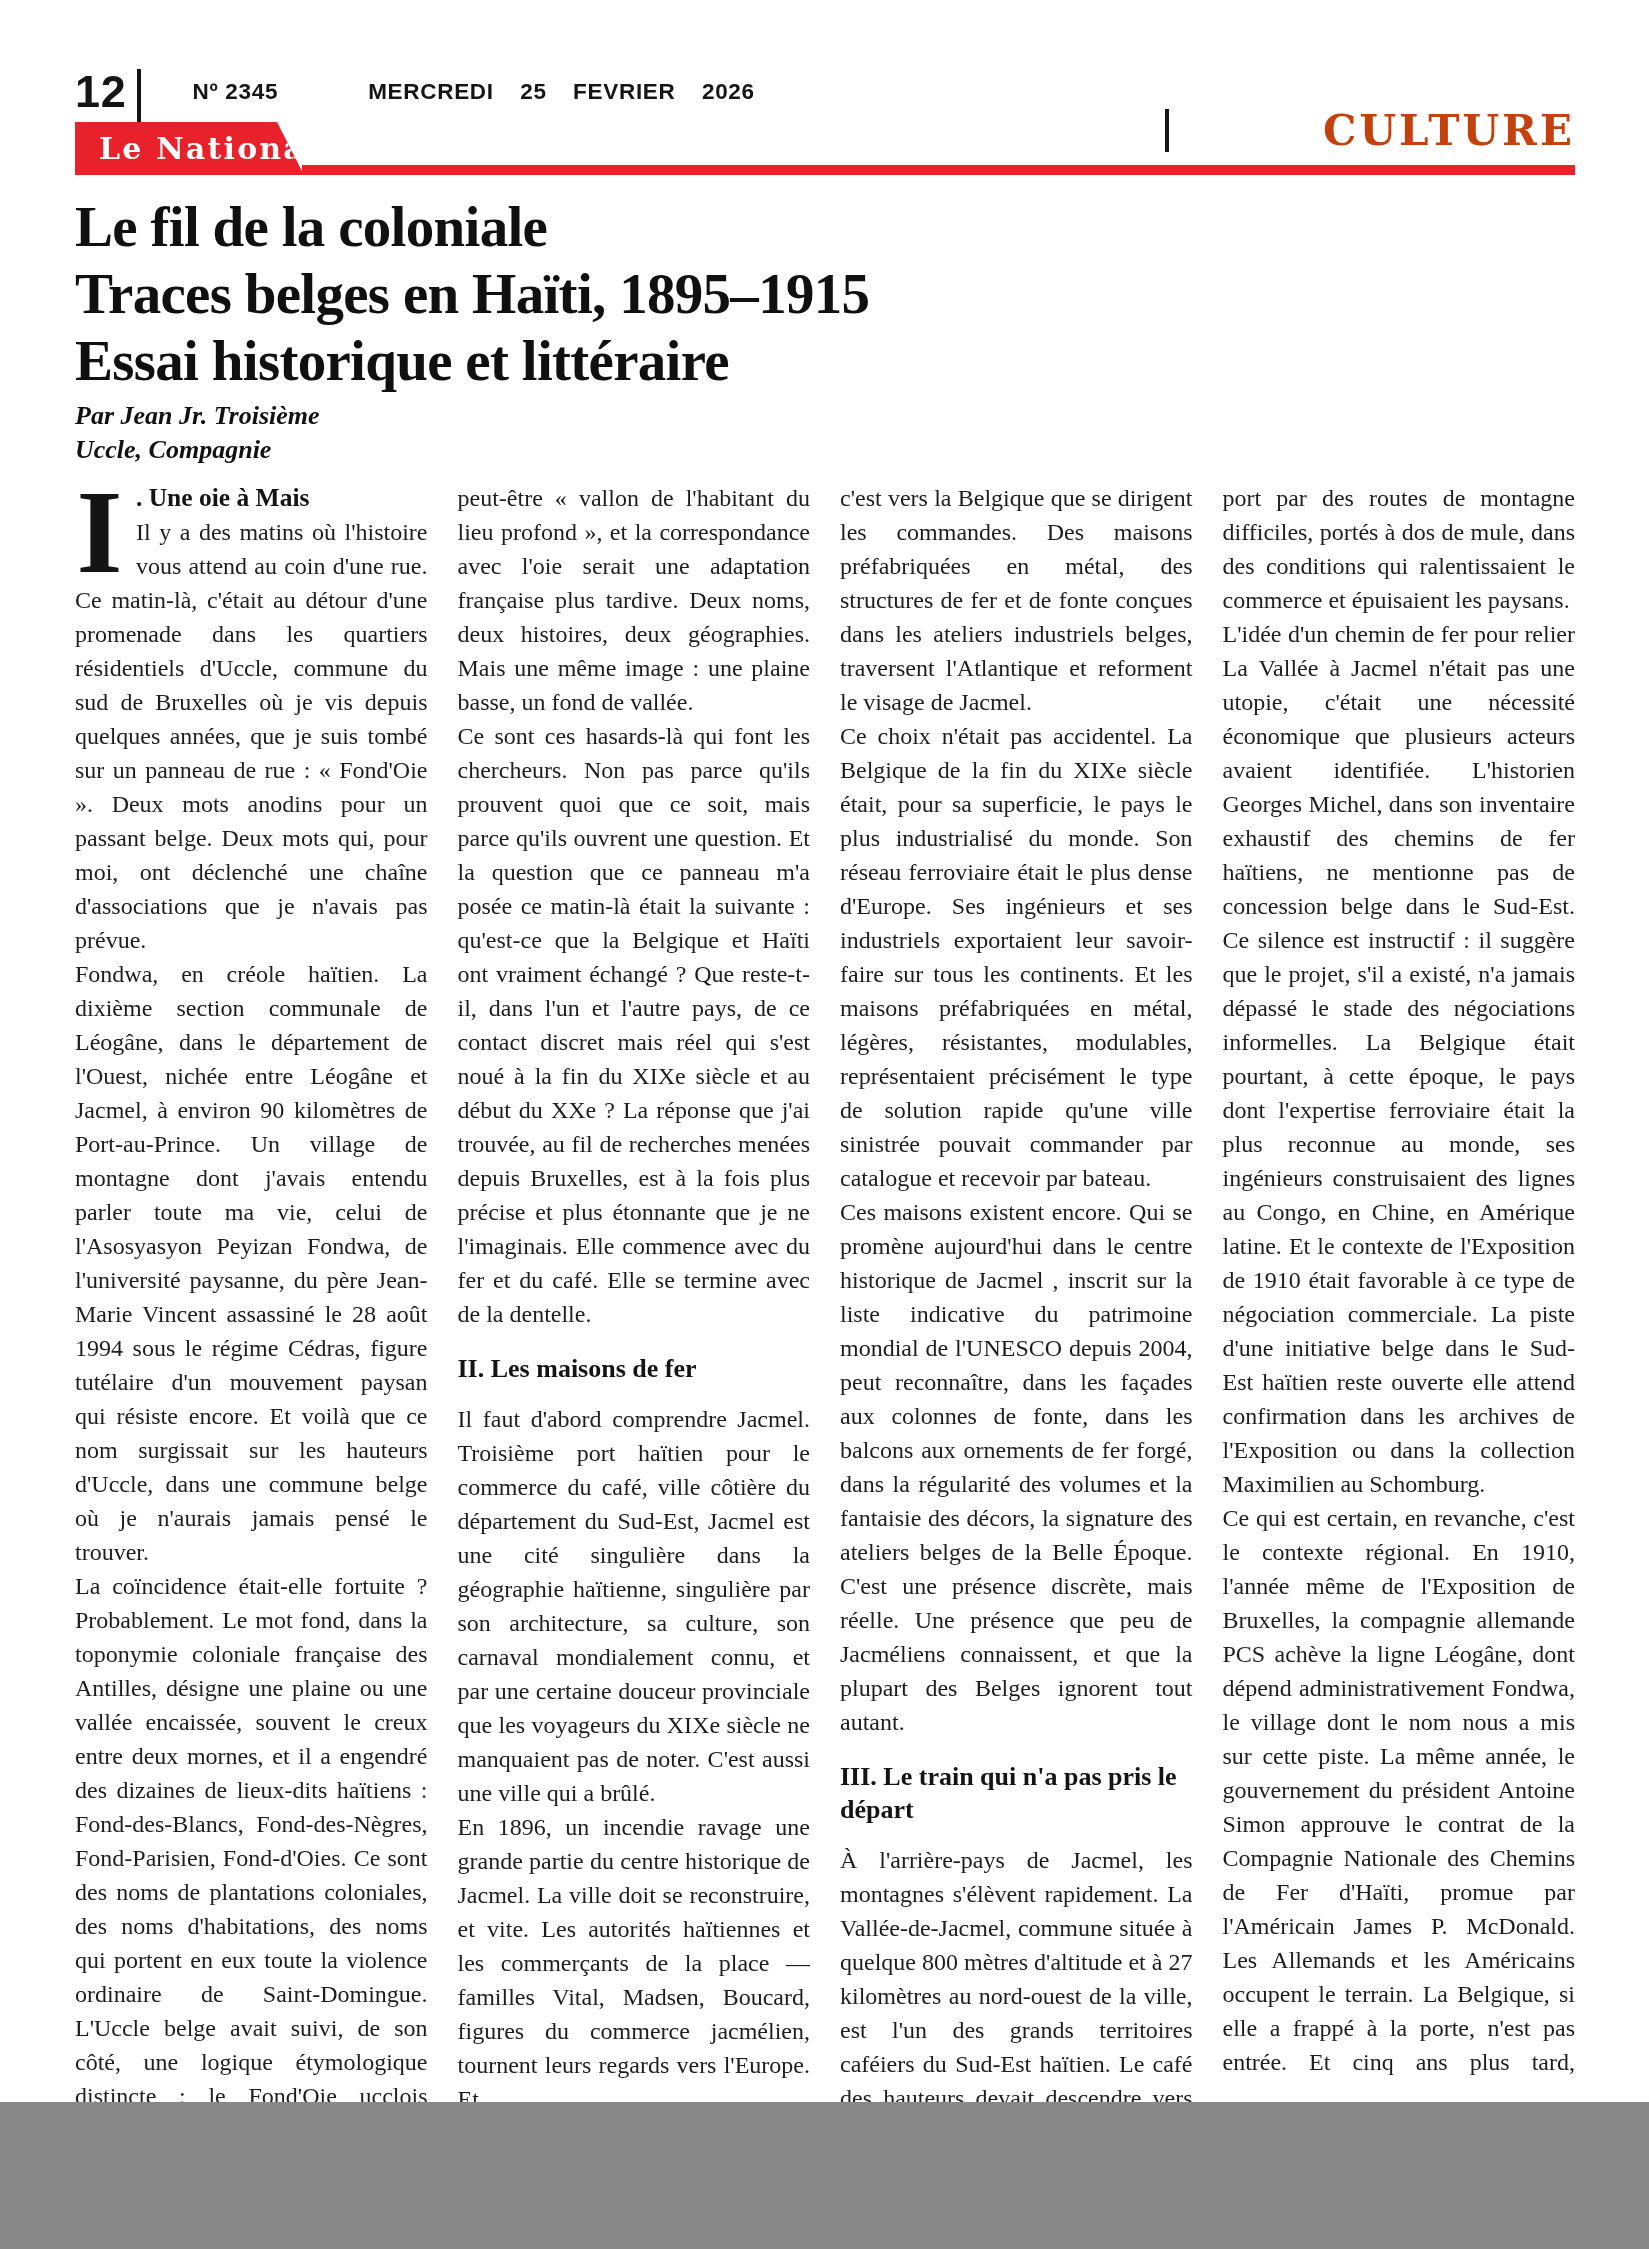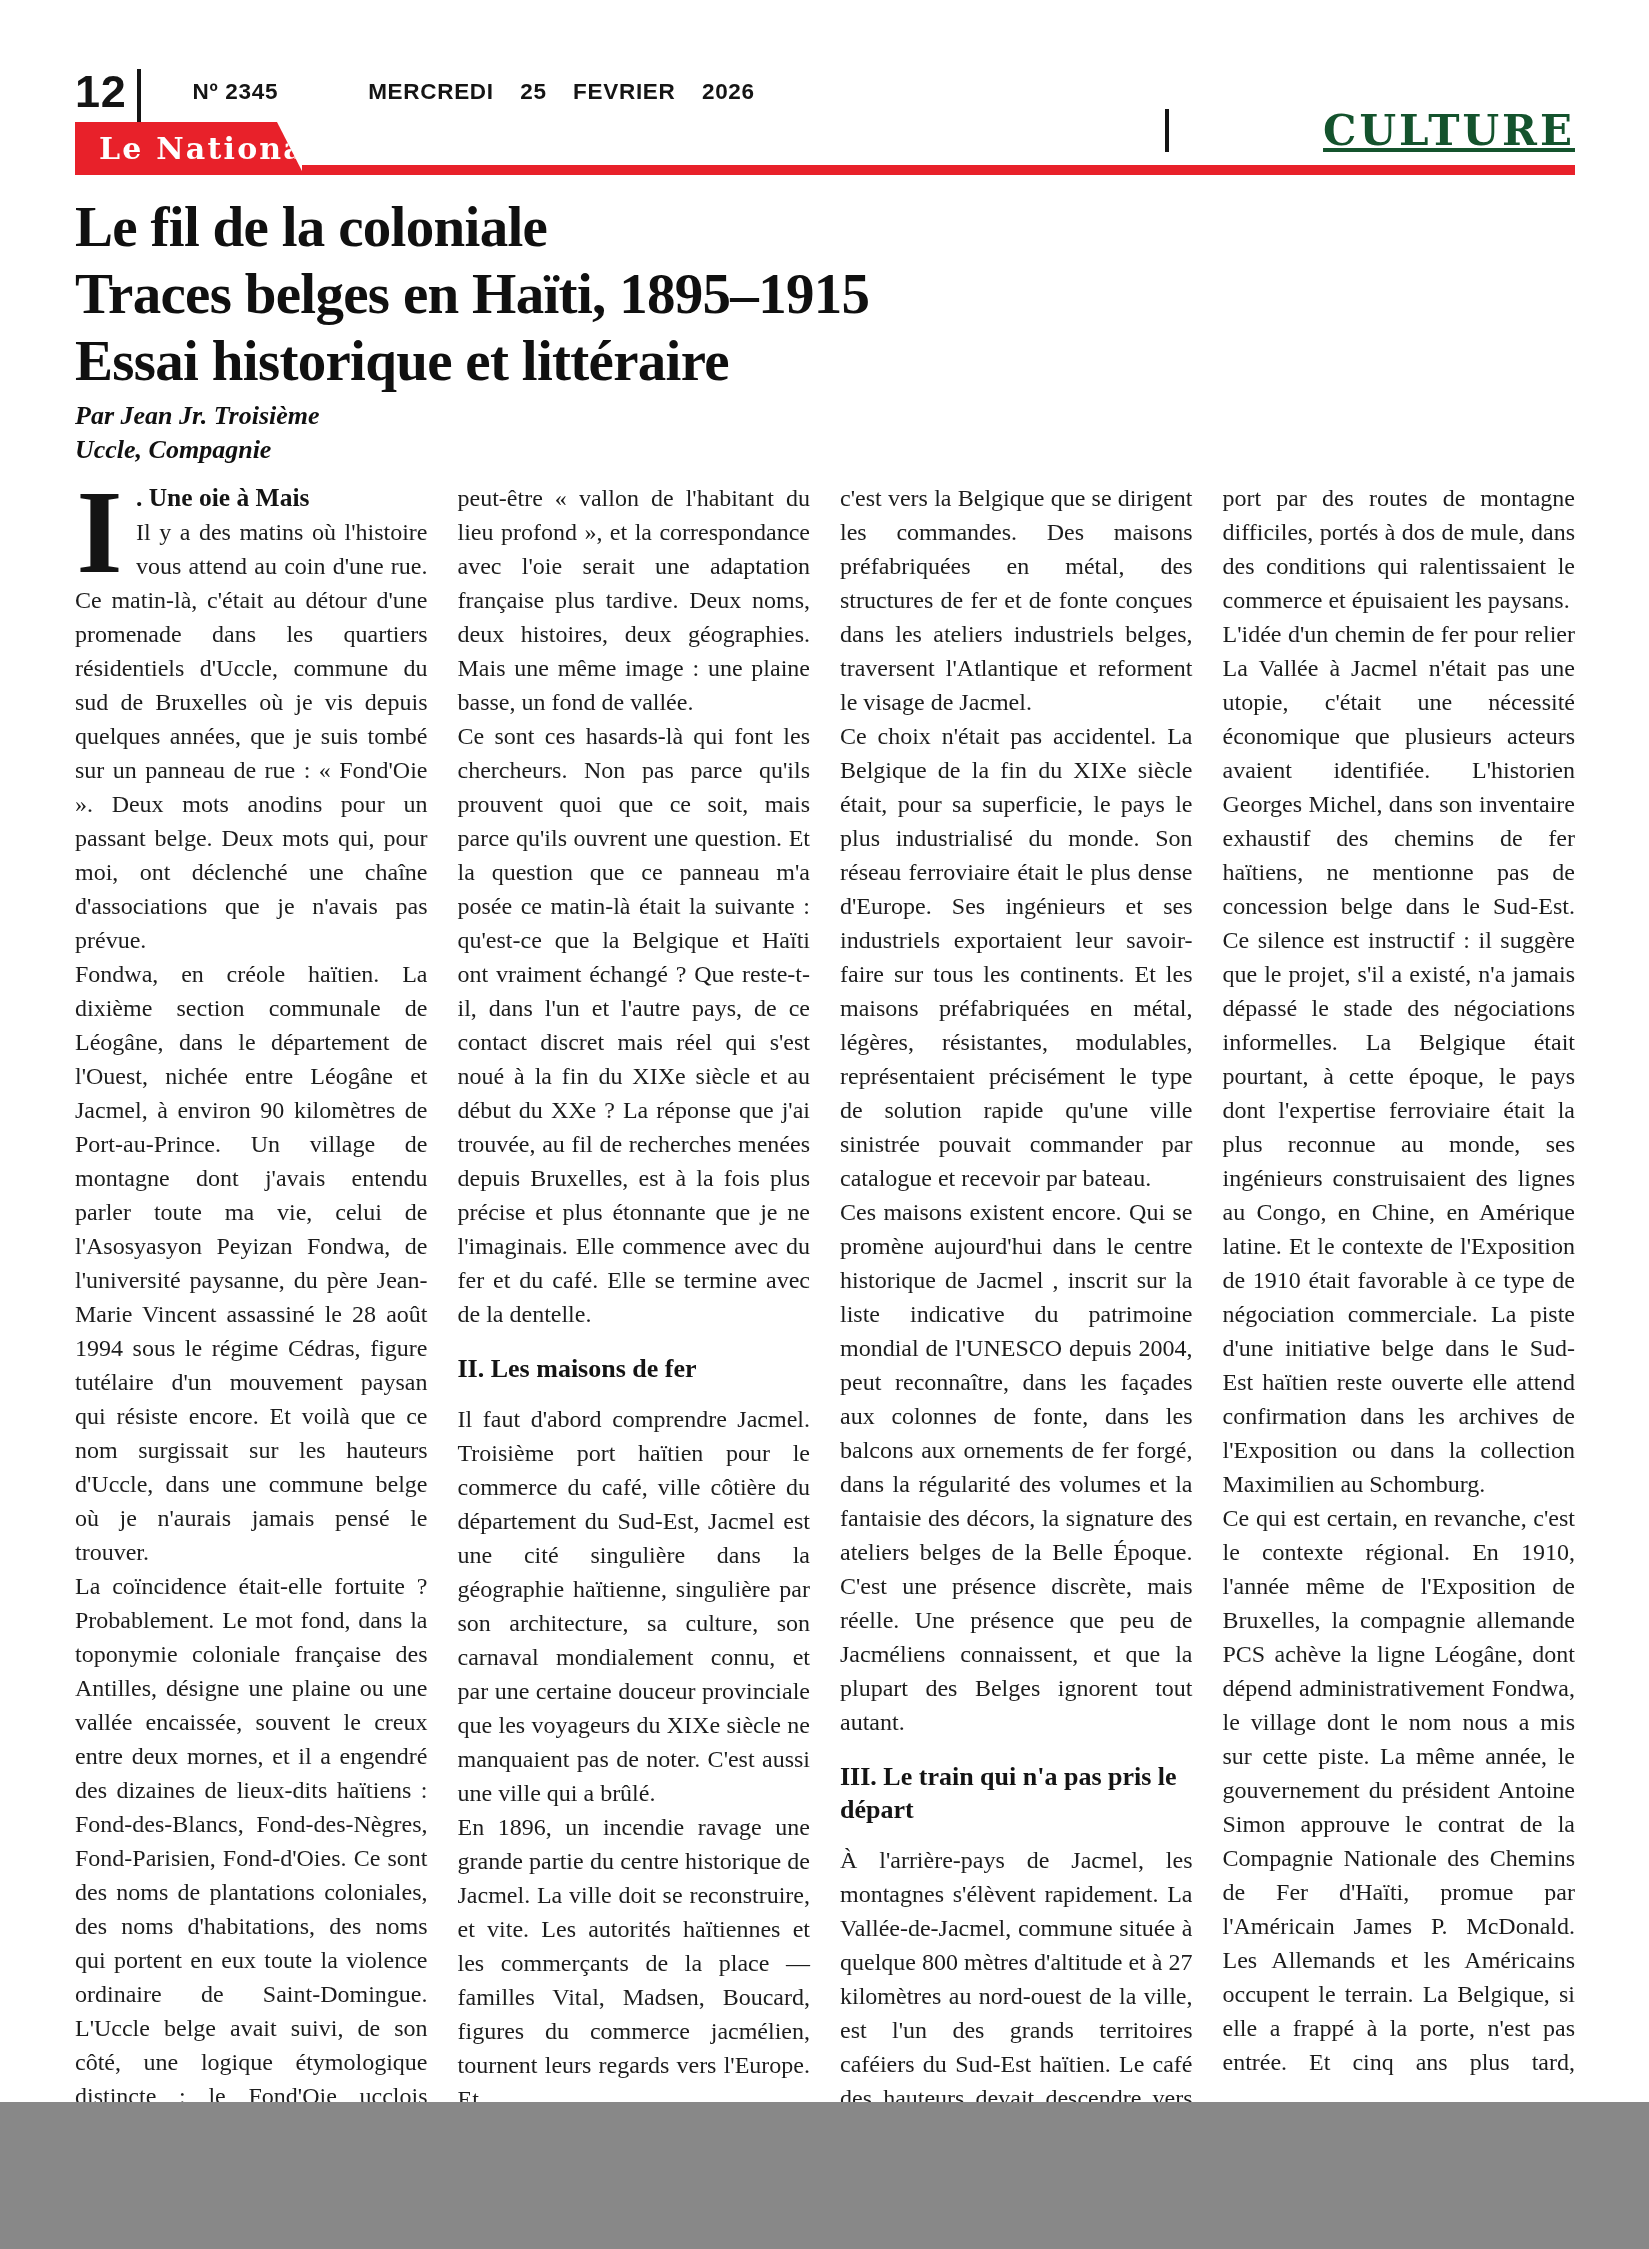--- a/index.html
+++ b/index.html
@@ -17,21 +17,21 @@
   }
   .page-number { font-size:45px; line-height:46px; letter-spacing:0.7px; }
   .pagenum-bar { width:4.5px; height:66px; background:#151515; margin-left:10.5px; }
   .issue-number { font-size:22.5px; line-height:22.5px; margin-left:51px; margin-top:12px; letter-spacing:0.7px; }
   .edition-date { font-size:22.5px; line-height:22.5px; margin-left:90px; margin-top:12px; letter-spacing:0.7px; word-spacing:19.5px; }
 
   .section-group { position:absolute; top:109px; right:75px; display:flex; align-items:center; }
   .section-bar { width:4.5px; height:43px; background:#151515; margin-right:154px; }
   .section-title {
     font-family:"DejaVu Serif", serif; font-weight:bold; font-size:42px; line-height:43px;
-    letter-spacing:3px; color:#14532d;text-decoration:underline;
+    letter-spacing:3px; color:#c2410c;
   }
 
   
   .masthead-row { position:absolute; top:122px; left:75px; width:1500px; height:53px; }
   .masthead-banner {
     position:absolute; left:0; top:0; width:229px; height:53px; background:#E8212A;
     clip-path:polygon(0 0, 202px 0, 229px 100%, 0 100%);
     display:flex; align-items:center;
   }
   .masthead-title {

